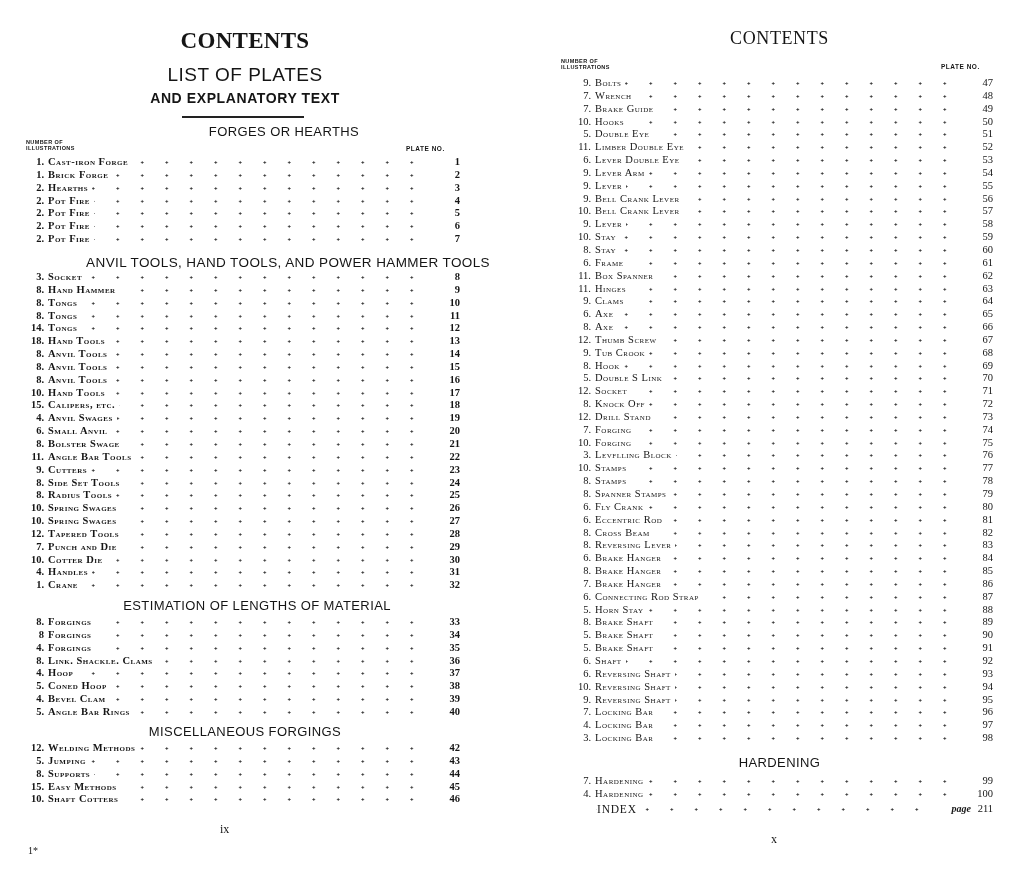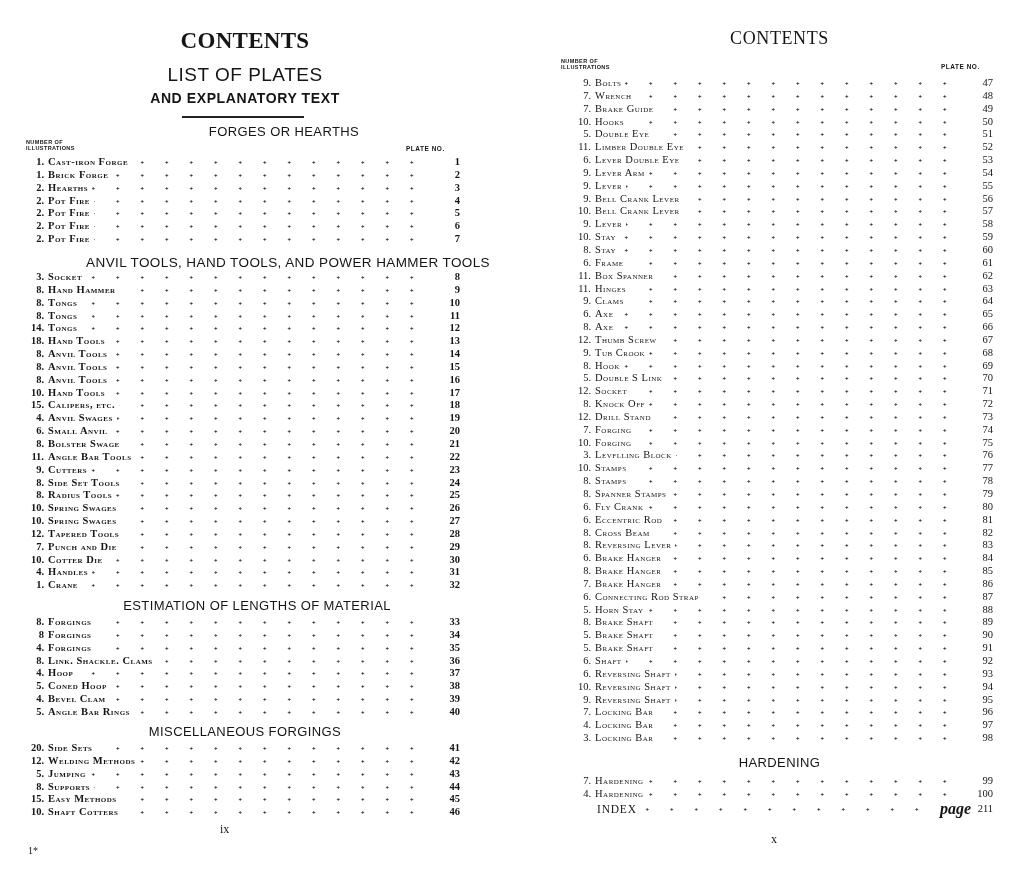--- a/index.html
+++ b/index.html
@@ -30,21 +30,21 @@
 
   .list { position: absolute; }
   .row { position: relative; height: 12.85px; line-height: 12.85px; font-size: 10.5px; white-space: nowrap; }
   .row .num { position: absolute; right: calc(100% - 26px); text-align: right; font-variant: small-caps; font-weight: bold; }
   .row .label { position: absolute; left: 30px; font-variant: small-caps; font-weight: bold; letter-spacing: 0.5px;
                 background: #fff; padding-right: 4px; z-index: 2; }
   .row .dots { position: absolute; left: 30px; right: 32px; top: 0; height: 100%; z-index: 1;
                background-image: radial-gradient(circle, #333 0.9px, transparent 1.2px);
                background-size: 24.5px 12.85px; background-position: right 4px center; background-repeat: repeat-x; }
   .row .plate { position: absolute; right: 0; text-align: right; font-weight: bold; font-size: 10.5px; }
-  .row .plate-prefix { position: absolute; right: 22px; font-style: italic; font-size: 16px; font-weight: bold; }
+  .row .plate-prefix { position: absolute; right: 22px; font-style: italic; font-size: 10px; font-weight: bold; }
 
   #left-page .list { left: 18px; width: 442px; }
   #right-page .list { left: 30px; width: 428px; }
   #right-page .row .label, #right-page .row .num { font-weight: normal; }
   #right-page .row .plate { font-weight: normal; }
 
   .folio { position: absolute; font-size: 12px; }
 </style>
 </head>
 <body>
@@ -306,26 +306,20 @@
         </div>
         <div class="row">
           <span class="dots"></span>
           <span class="num">5.</span>
           <span class="label">Angle Bar Rings</span>
           <span class="plate">40</span>
         </div>
       </div>
       <div class="section-head" style="left: 0px; width: 490px; top: 724px;">MISCELLANEOUS FORGINGS</div>
       <div class="list" style="top: 742px;">
-        <div class="row">
-          <span class="dots"></span>
-          <span class="num">20.</span>
-          <span class="label">Side Sets</span>
-          <span class="plate">41</span>
-        </div>
         <div class="row">
           <span class="dots"></span>
           <span class="num">12.</span>
           <span class="label">Welding Methods</span>
           <span class="plate">42</span>
         </div>
         <div class="row">
           <span class="dots"></span>
           <span class="num">5.</span>
           <span class="label">Jumping</span>

